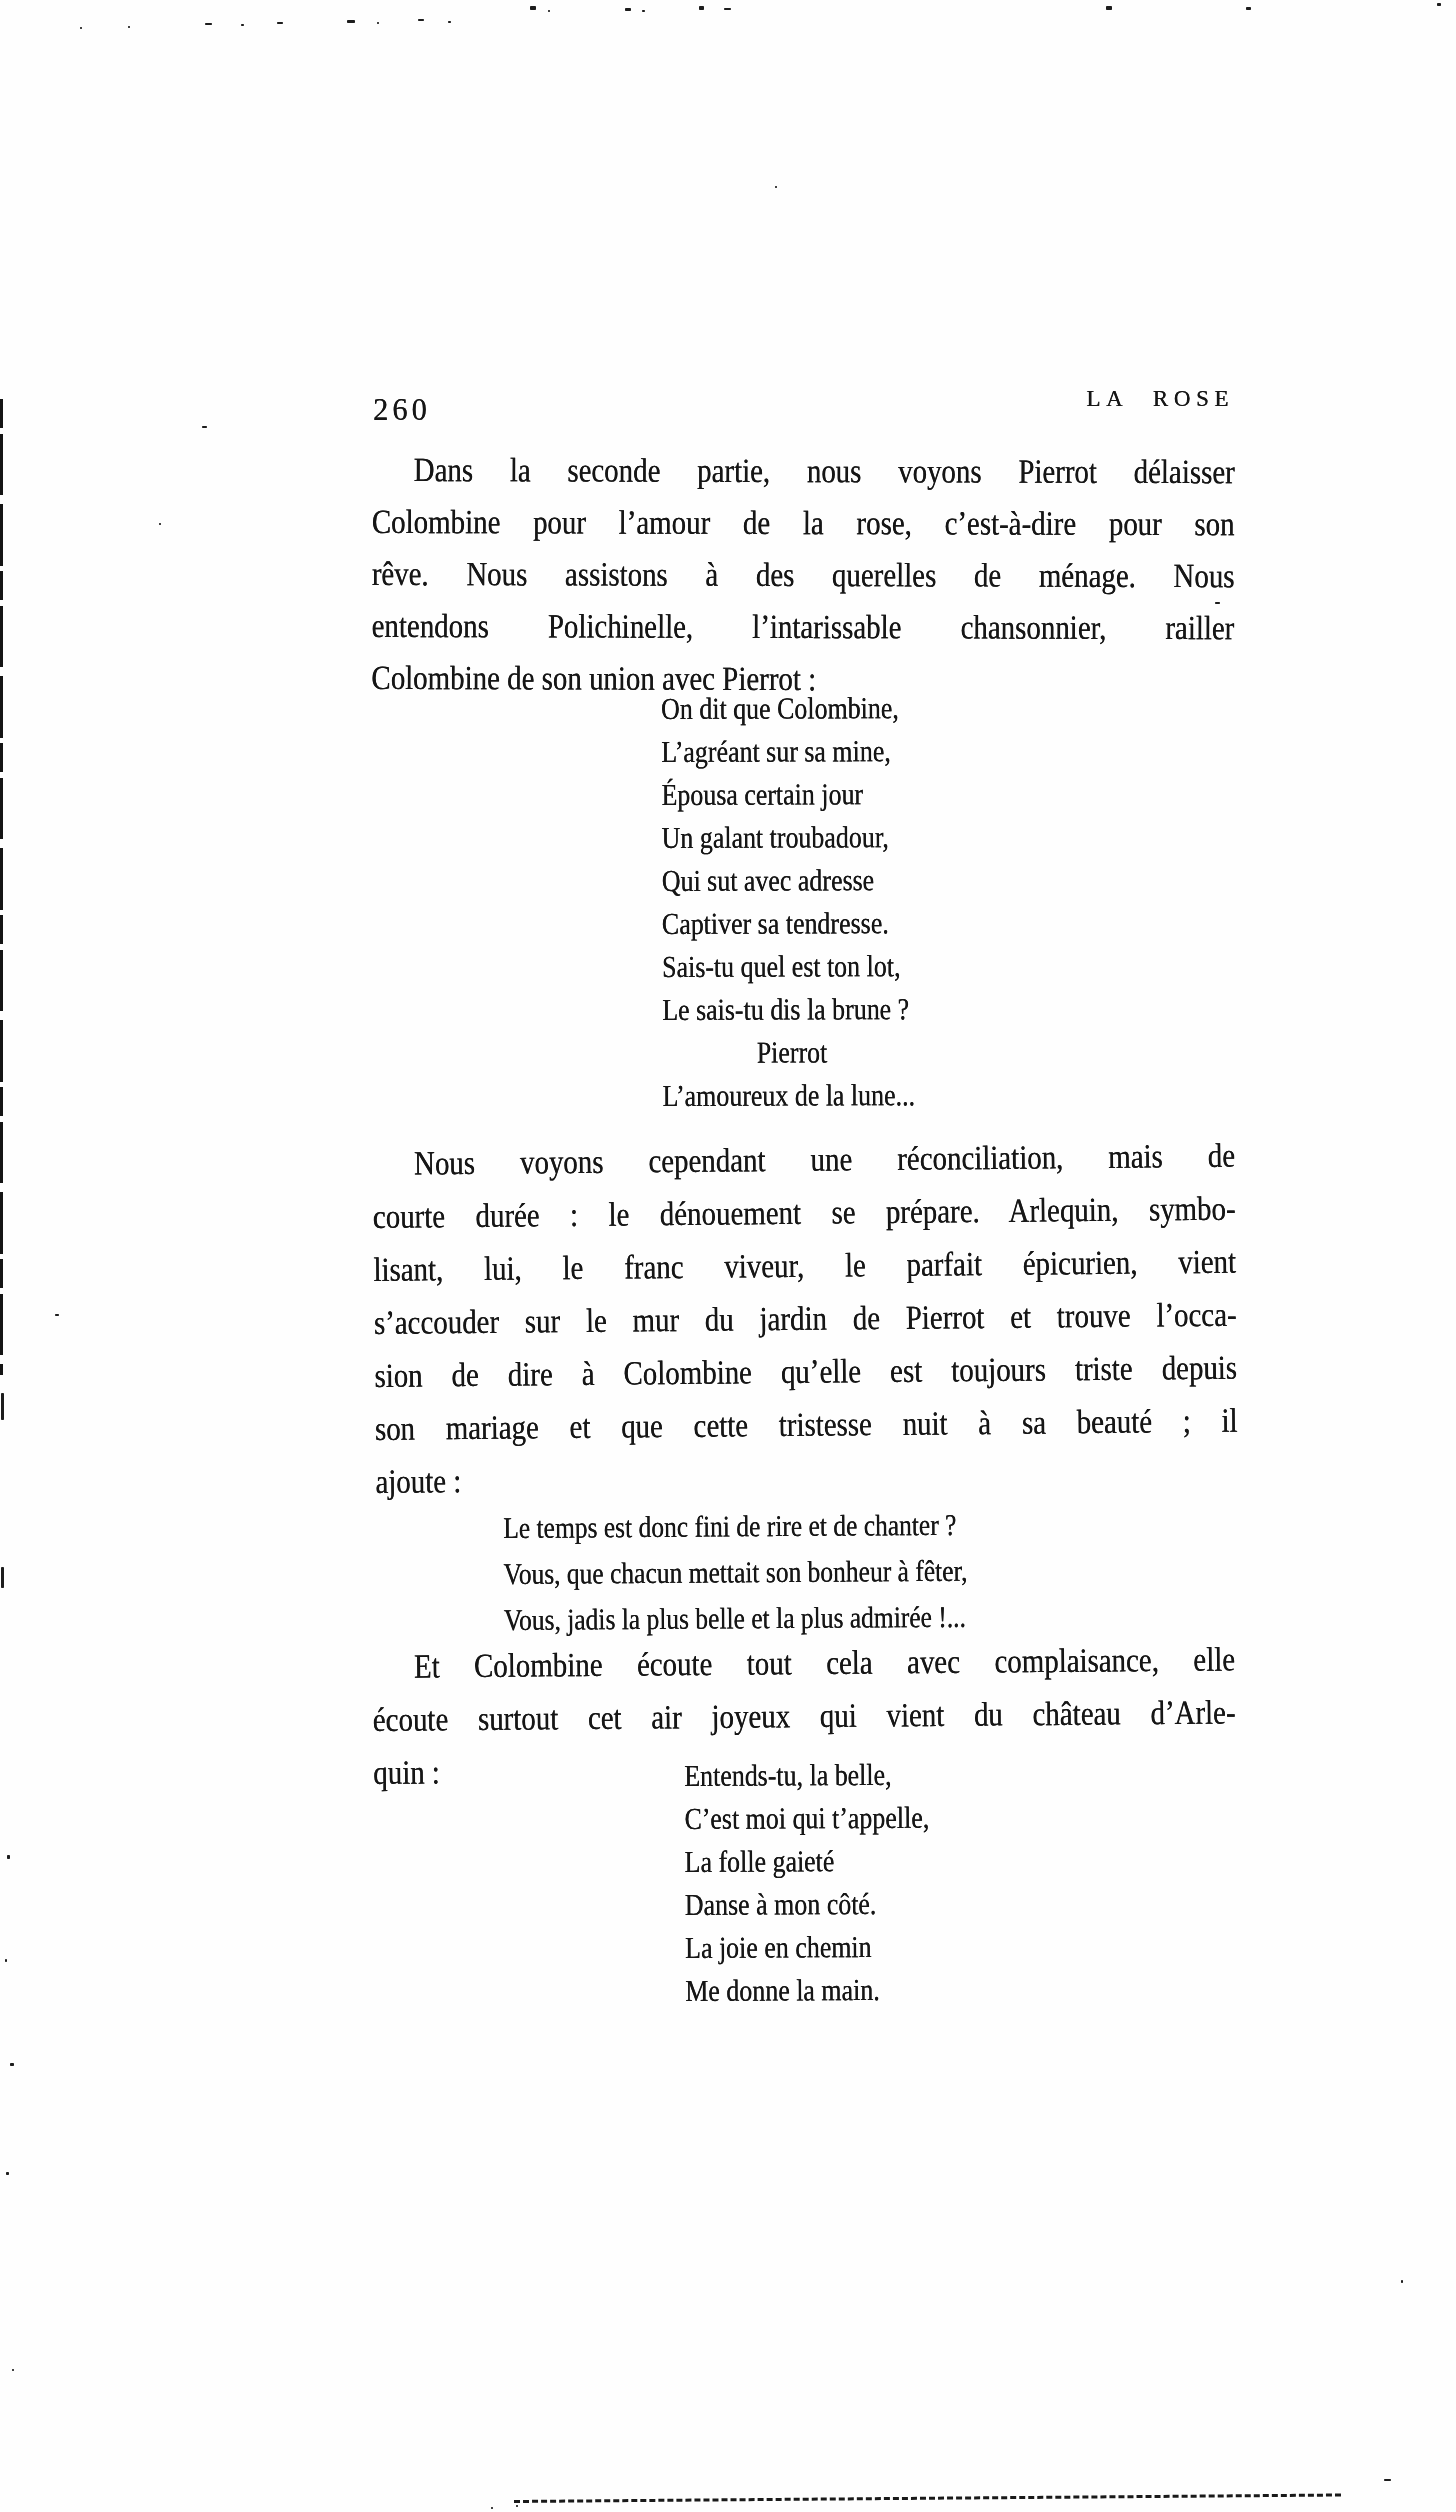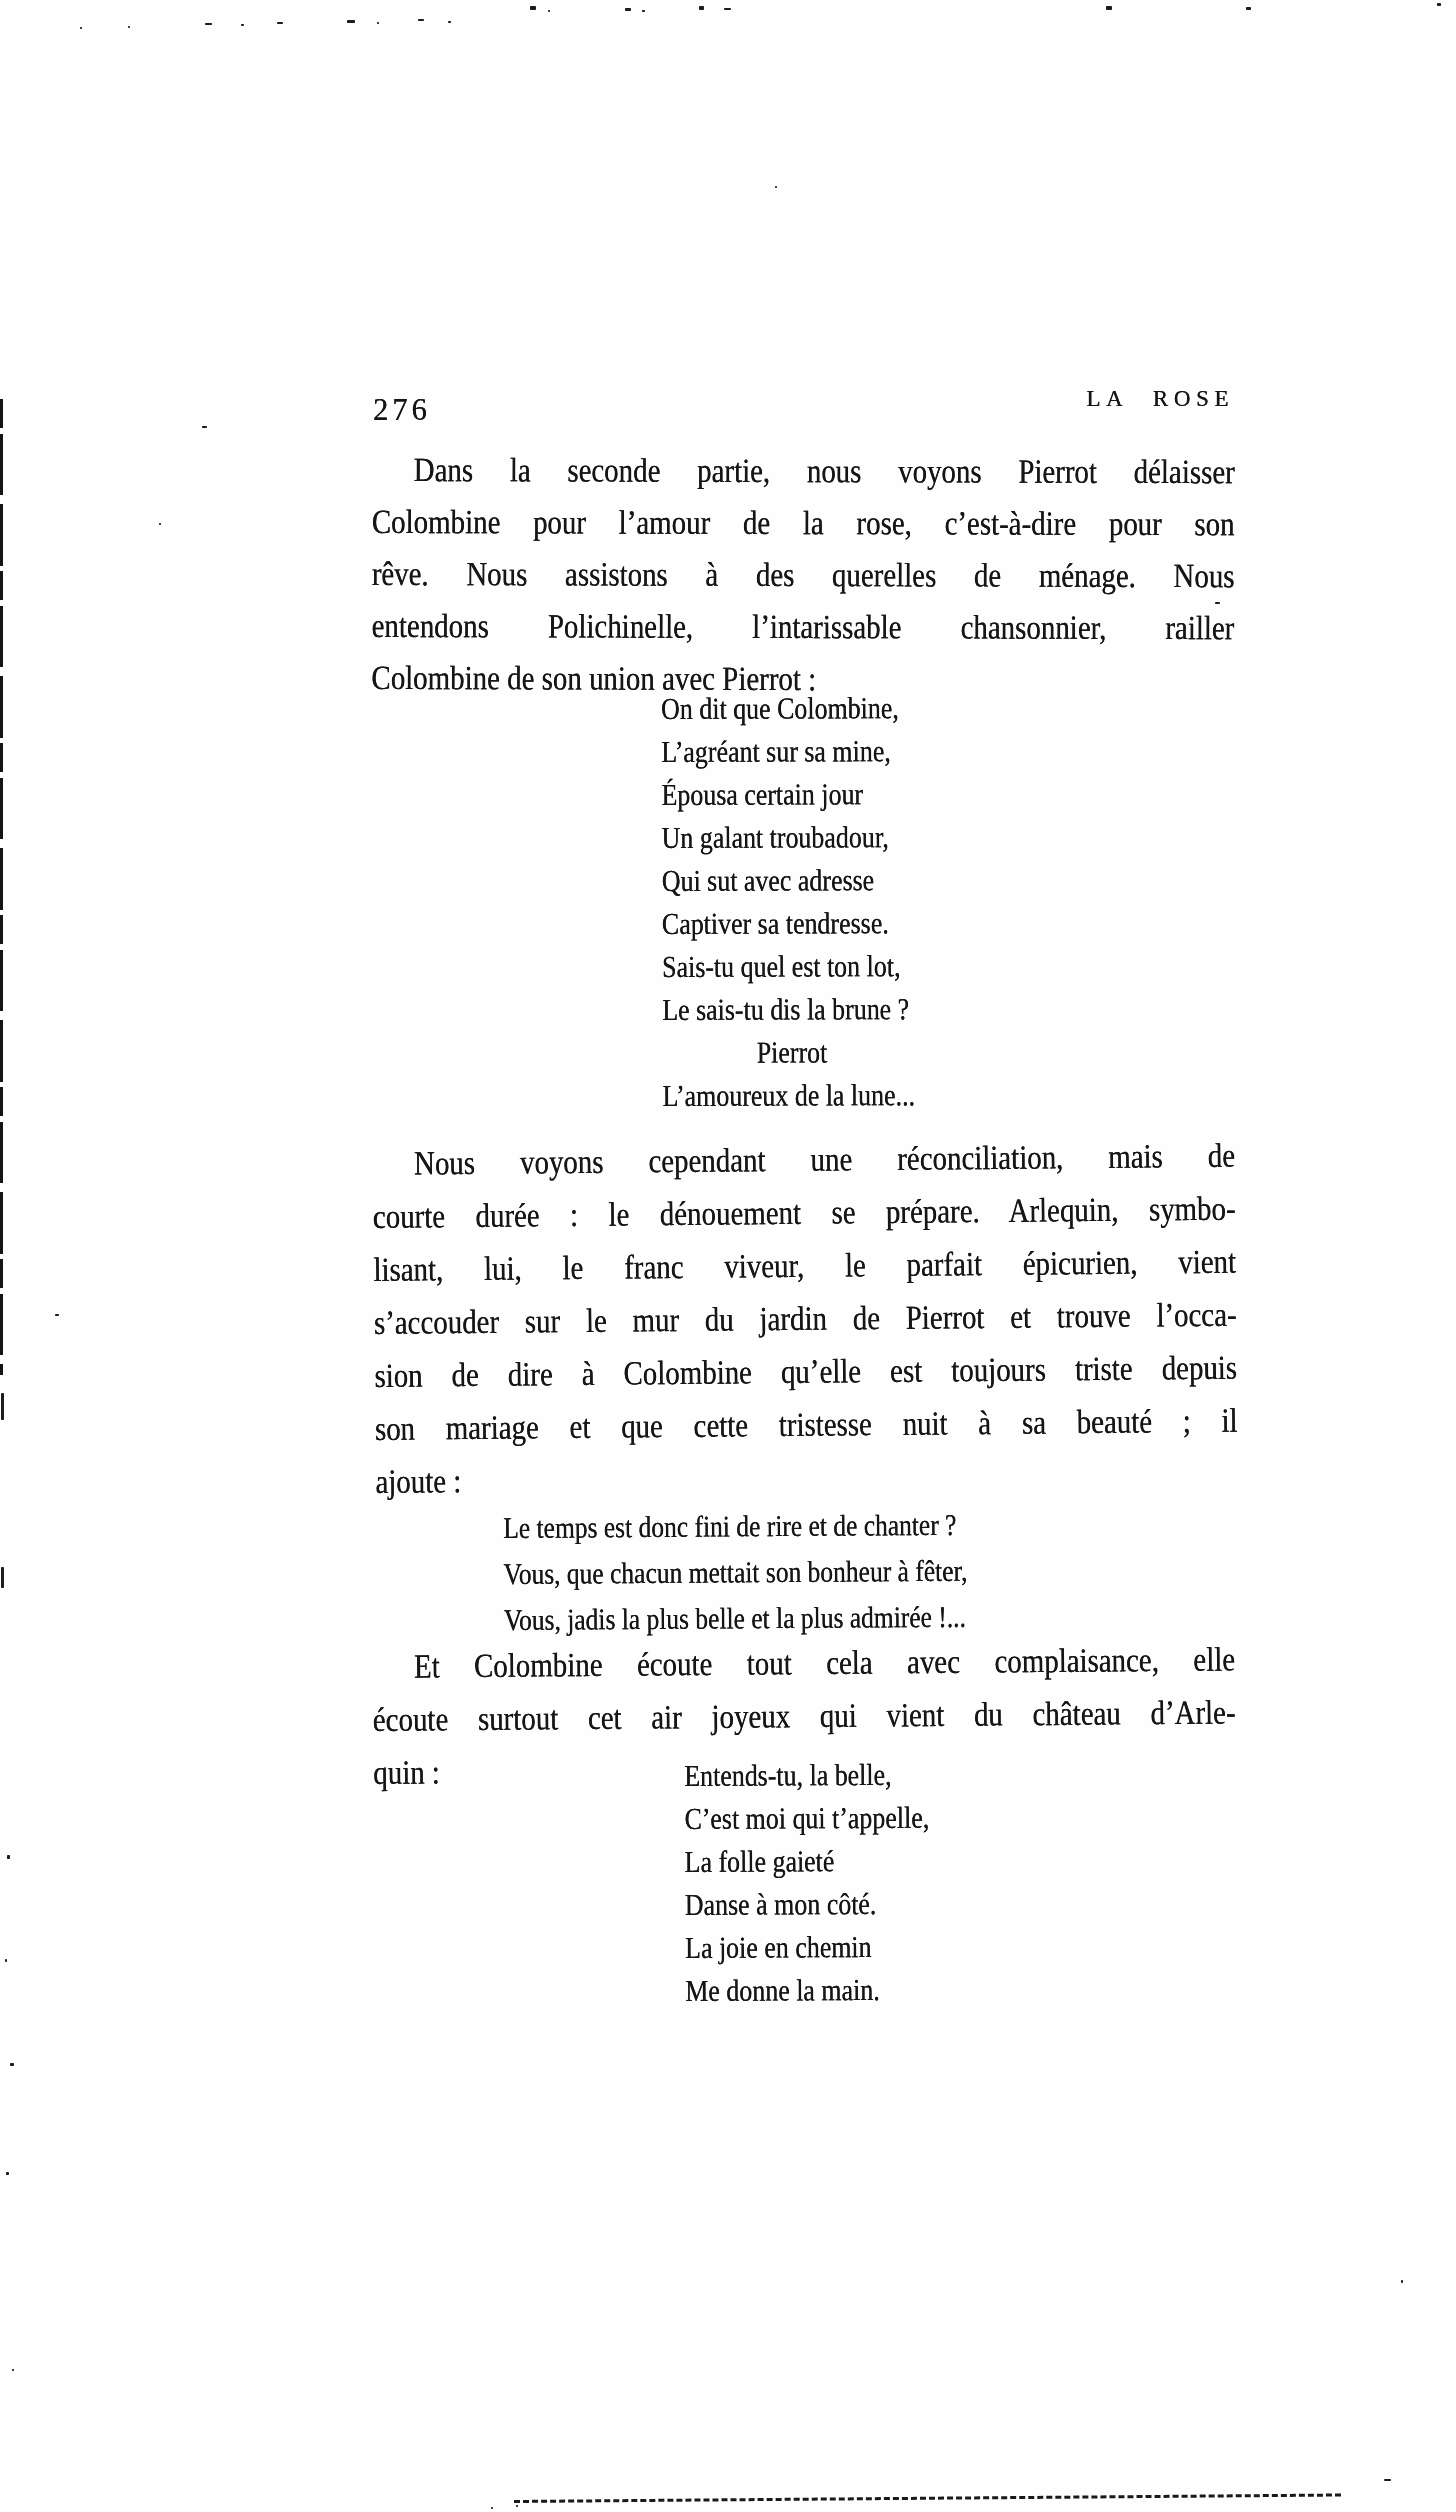--- a/index.html
+++ b/index.html
@@ -39,21 +39,21 @@
   }
   #bottom-dashes{
     position:absolute;left:514px;top:2500px;width:827px;height:0;
     border-top:3.2px dashed #191919;
     transform:rotate(-0.45deg);transform-origin:0 0;
   }
 </style>
 </head>
 <body>
 
-<div id="page-number" class="abs" style="left:373px;top:393px;">276</div>
+<div id="page-number" class="abs" style="left:373px;top:393px;">260</div>
 
 <div id="running-header" class="abs" style="left:372px;top:386px;">LA ROSE</div>
 
 <div class="abs block para" style="left:372px;top:444px;line-height:52px;transform:rotate(0.15deg) scaleX(0.85);">
   <div class="tl indent">Dans la seconde partie, nous voyons Pierrot délaisser</div>
   <div class="tl">Colombine pour l’amour de la rose, c’est-à-dire pour son</div>
   <div class="tl">rêve. Nous assistons à des querelles de ménage. Nous</div>
   <div class="tl">entendons Polichinelle, l’intarissable chansonnier, railler</div>
   <div class="tl last">Colombine de son union avec Pierrot :</div>
 </div>

